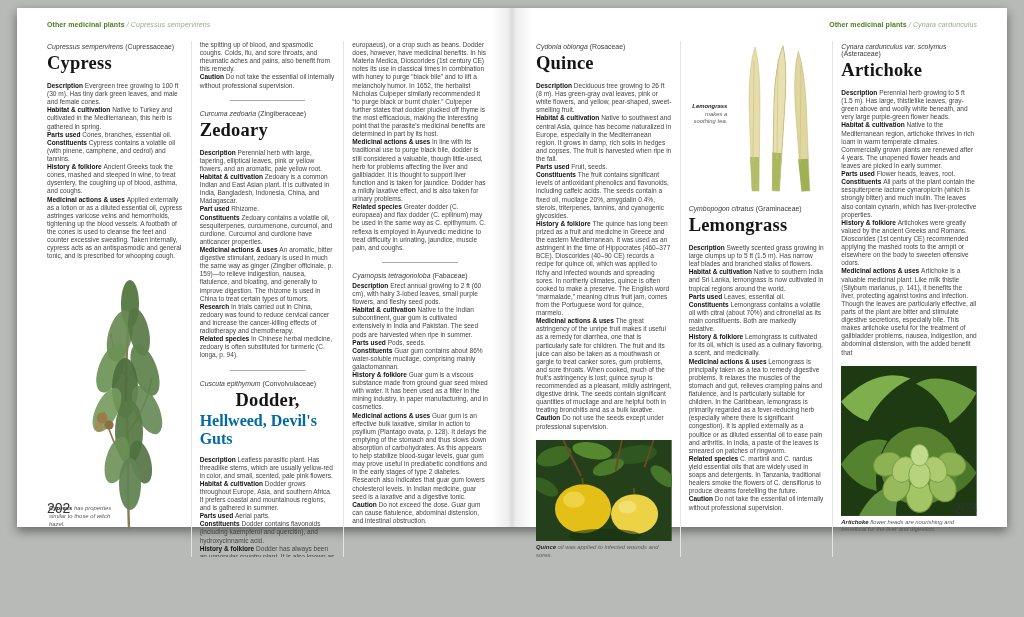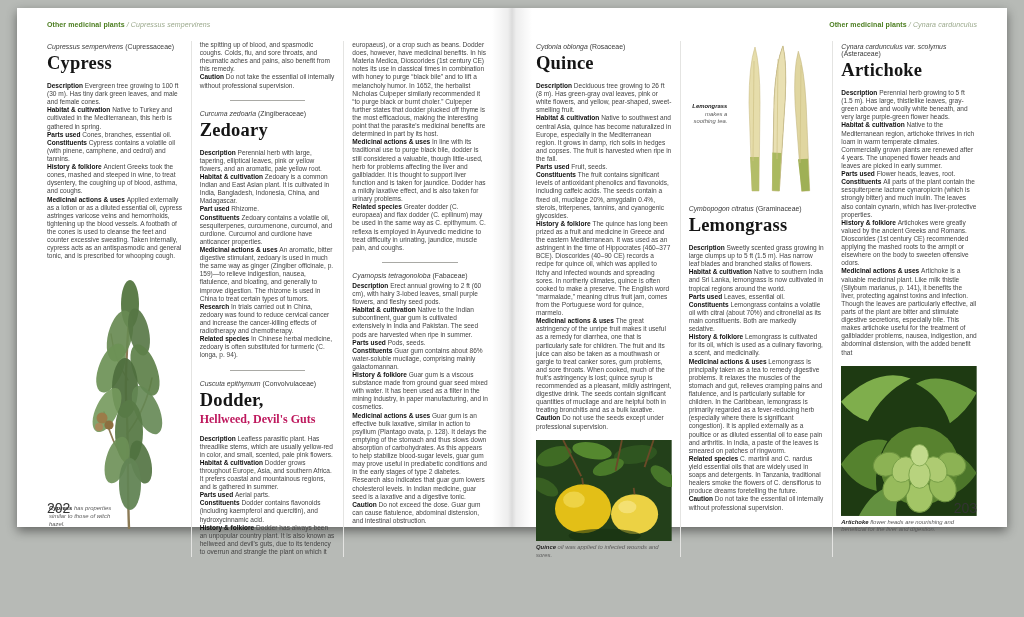--- a/index.html
+++ b/index.html
@@ -23,22 +23,22 @@
   .hdr-italic { font-style:italic; font-weight:normal; color:#9aa88b; }
   .cols { display:flex; height:516px; overflow:hidden; }
   .col { flex:1 1 0; min-width:0; padding:0 8px; border-right:1px solid #e4e4e2; overflow:hidden; }
   .col:first-child { padding-left:0; }
   .col:last-child { border-right:none; padding-right:0; }
 
   .latin { font-size:6.9px; color:#3a3a3a; margin:2px 0 3px; }
   .latin i { font-style:italic; }
   .latin .family { font-style:normal; }
   .title { font-family:"Liberation Serif", serif; font-weight:bold; font-size:18.5px; color:#151515; margin:0 0 8px; letter-spacing:.2px; }
-  .title.has-sub { margin-bottom:1px; }
-  .subtitle { font-family:"Liberation Serif", serif; font-weight:bold; font-size:12px; color:#be185d; margin:0 0 8px; }
+  .title.has-sub { margin-bottom:1px;text-align:center; }
+  .subtitle { font-family:"Liberation Serif", serif; font-weight:bold; font-size:16px; color:#0369a1; margin:0 0 8px; }
 
   .sec { margin:0; font-size:6.55px; line-height:1.24; color:#444; }
   .sec b { color:#111; }
   .rule { border:none; border-top:1px solid #a9a9a5; width:56%; margin:10px auto 9px; }
 
   figure { margin:0; }
   figcaption { font-size:5.9px; font-style:italic; color:#5a5a5a; line-height:1.3; }
   .cap-lead { font-weight:bold; color:#222; }
 
   .fig-cypress { position:relative; height:272px; margin-top:6px; }

